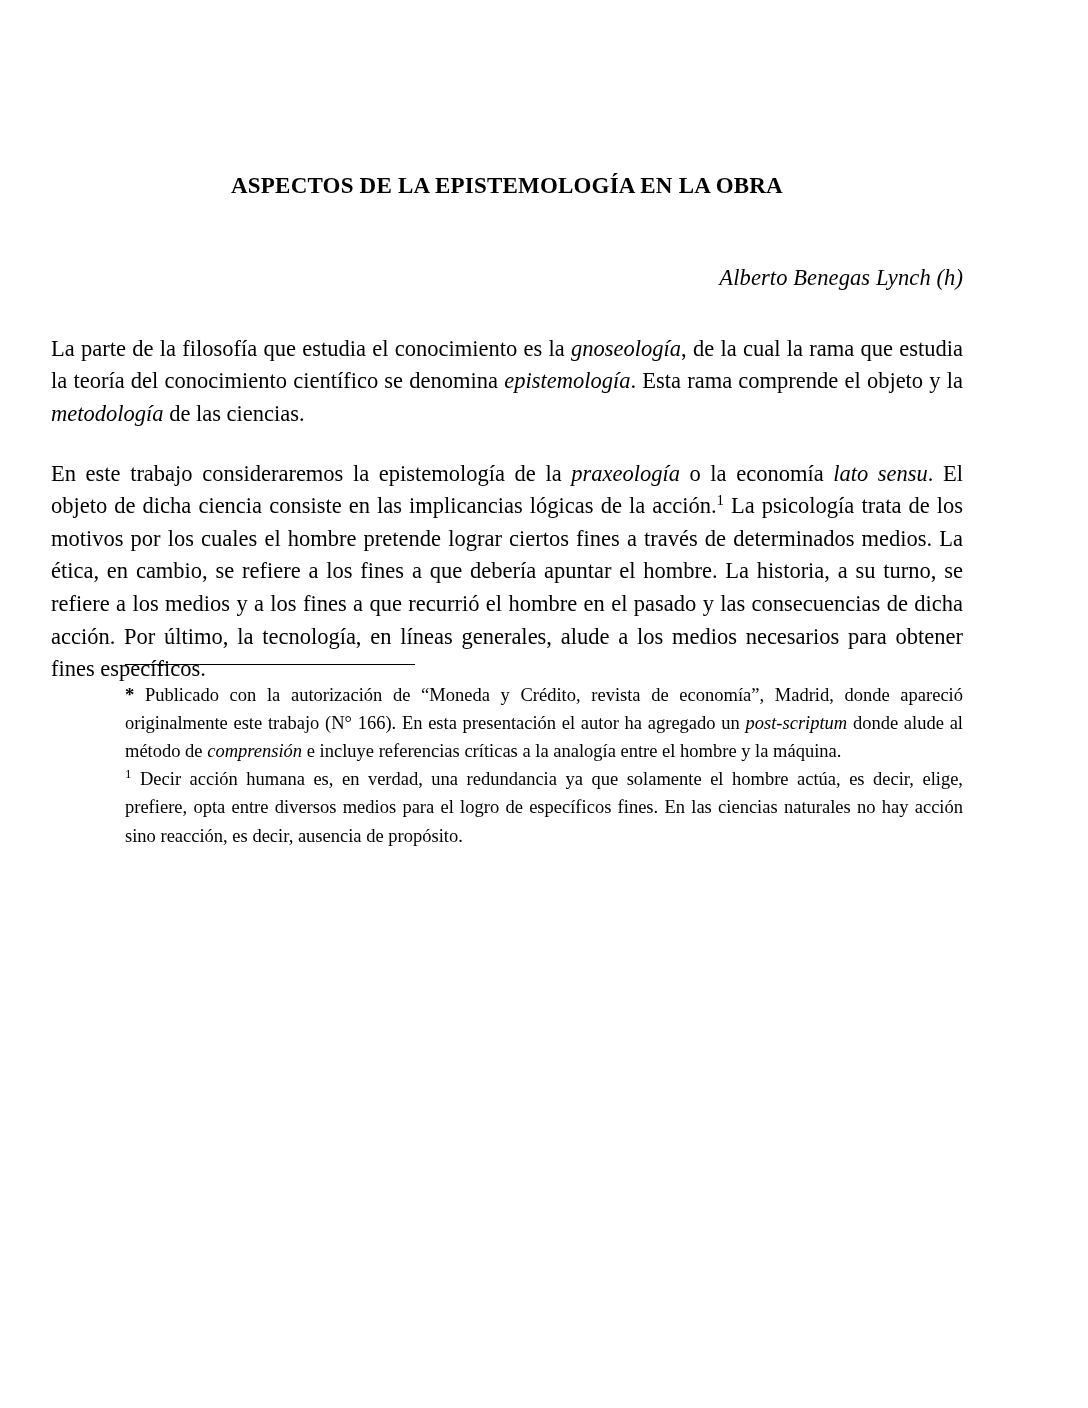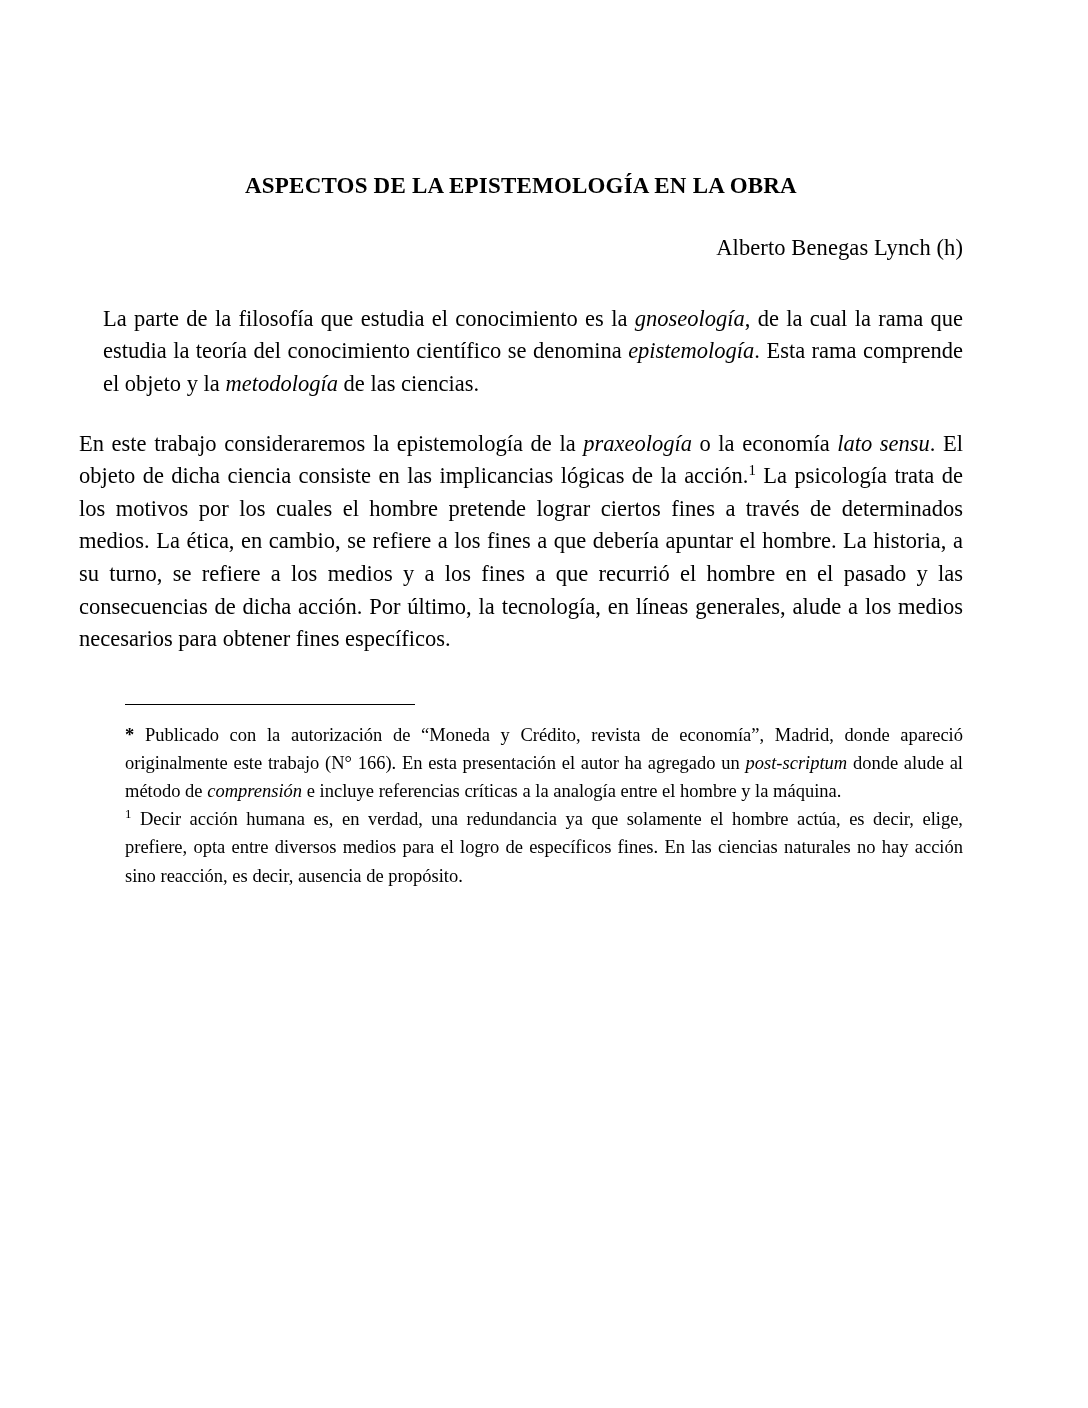--- a/index.html
+++ b/index.html
@@ -12,61 +12,61 @@
     height: 1408px;
     font-family: "Liberation Serif", serif;
     color: #000000;
     -webkit-font-smoothing: antialiased;
   }
   .page {
     position: relative;
     width: 1088px;
     height: 1408px;
     box-sizing: border-box;
-    padding: 170px 125px 0 79px;
+    padding: 170px 125px 0 51px;
   }
   .title-block {
     text-align: center;
     font-weight: bold;
     font-size: 23px;
     line-height: 1.42;
     letter-spacing: 0.2px;
   }
   .title-line {
     display: block;
   }
   .author {
     text-align: right;
     font-size: 22.5px;
-    margin-top: 32px;
+    margin-top: 62px;
     margin-bottom: 0;
     letter-spacing: 0.1px;
+    font-style: italic;
   }
   .body-par {
     text-align: justify;
     font-size: 22.5px;
     line-height: 1.45;
     margin: 0;
     text-indent: 0;
   }
   .par-gap {
     height: 27px;
   }
   #par1 {
     margin-top: 42px;
-    margin-left: 24px;
   }
   .ital {
     font-style: italic;
   }
   .footnote-area {
     position: absolute;
     left: 125px;
     right: 125px;
-    top: 704px;
+    top: 664px;
   }
   .fn-rule {
     width: 290px;
     height: 1px;
     background: #000;
     margin: 0 0 16px 0;
   }
   .fn {
     font-size: 18.5px;
     line-height: 1.52;

